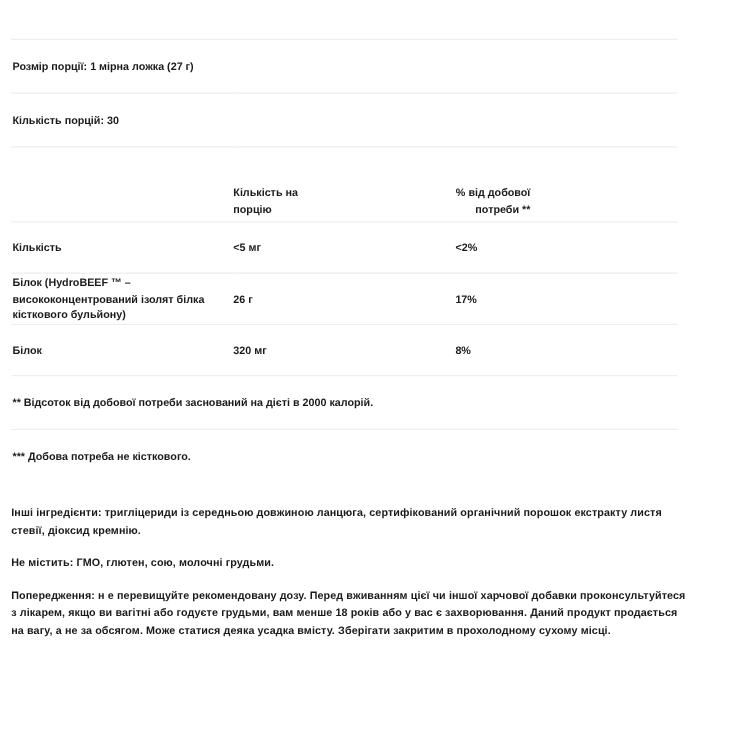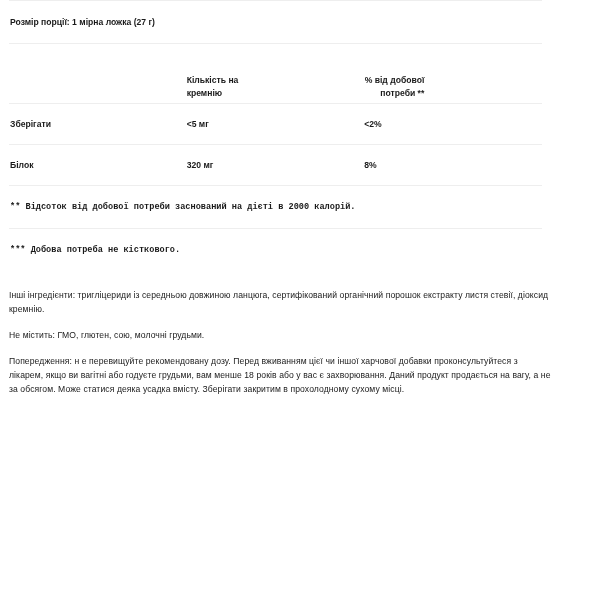--- a/index.html
+++ b/index.html
@@ -17,20 +17,21 @@
   .sheet {
     width: 600px;
     height: 600px;
     box-sizing: border-box;
     padding: 0;
     position: relative;
   }
   .nutrition-table {
     width: 533px;
     margin-left: 9px;
+    margin-top: 31px;
     border-collapse: collapse;
     table-layout: fixed;
   }
   .nutrition-table tr {
     border-top: 1px solid #eeeeee;
   }
   .nutrition-table td {
     font-size: 8.6px;
     font-weight: bold;
     line-height: 1.45;
@@ -53,68 +54,76 @@
     display: block;
     font-size: 8.6px;
     font-weight: bold;
     line-height: 1.5;
   }
   .head-amount { width: 62px; }
   .head-dv { width: 60px; text-align: right; }
 
   tr.serving-row td { height: 42px; }
   tr.servings-row td { height: 42px; }
-  tr.note-row td { height: 42px; font-family: Liberation Mono, monospace; }
+  tr.note-row td { height: 42px; }
   .para-block {
     margin-left: 9px;
     width: 545px;
     margin-top: 18px;
   }
   .para {
     font-size: 8.6px;
-    font-weight: normal;
+    font-weight: bold;
     line-height: 1.62;
     color: #1a1a1a;
     margin: 0 0 12px 0;
     letter-spacing: 0.01em;
   }
   .para.last { margin-bottom: 12px; }
   .para.tight { margin-bottom: 12px; }
 </style>
 </head>
 <body>
 
 <div class="sheet">
 
   <table class="nutrition-table">
     <tbody>
 
       <tr class="serving-row">
         <td class="c-name" colspan="3">Розмір порції: 1 мірна ложка (27 г)</td>
       </tr>
 
+      <tr class="servings-row">
+        <td class="c-name" colspan="3">Кількість порцій: 30</td>
+      </tr>
 
       <tr class="head-row">
         <td class="c-name"></td>
         <td class="c-amount">
-          <span class="head-amount">Кількість на кремнію</span>
+          <span class="head-amount">Кількість на порцію</span>
         </td>
         <td class="c-dv">
           <span class="head-dv">% від добової потреби **</span>
         </td>
       </tr>
 
 
 
       <tr>
-        <td class="c-name">Зберігати</td>
+        <td class="c-name">Кількість</td>
         <td class="c-amount">&lt;5 мг</td>
         <td class="c-dv">&lt;2%</td>
       </tr>
 
+      <tr>
+        <td class="c-name">Білок (HydroBEEF ™ – висококонцентрований ізолят білка кісткового бульйону)</td>
+        <td class="c-amount">26 г</td>
+        <td class="c-dv">17%</td>
+      </tr>
 
       <tr>
         <td class="c-name">Білок</td>
         <td class="c-amount">320 мг</td>
         <td class="c-dv">8%</td>
       </tr>
 
       <tr class="note-row">
         <td class="c-name" colspan="3">** Відсоток від добової потреби заснований на дієті в 2000 калорій.</td>
       </tr>

